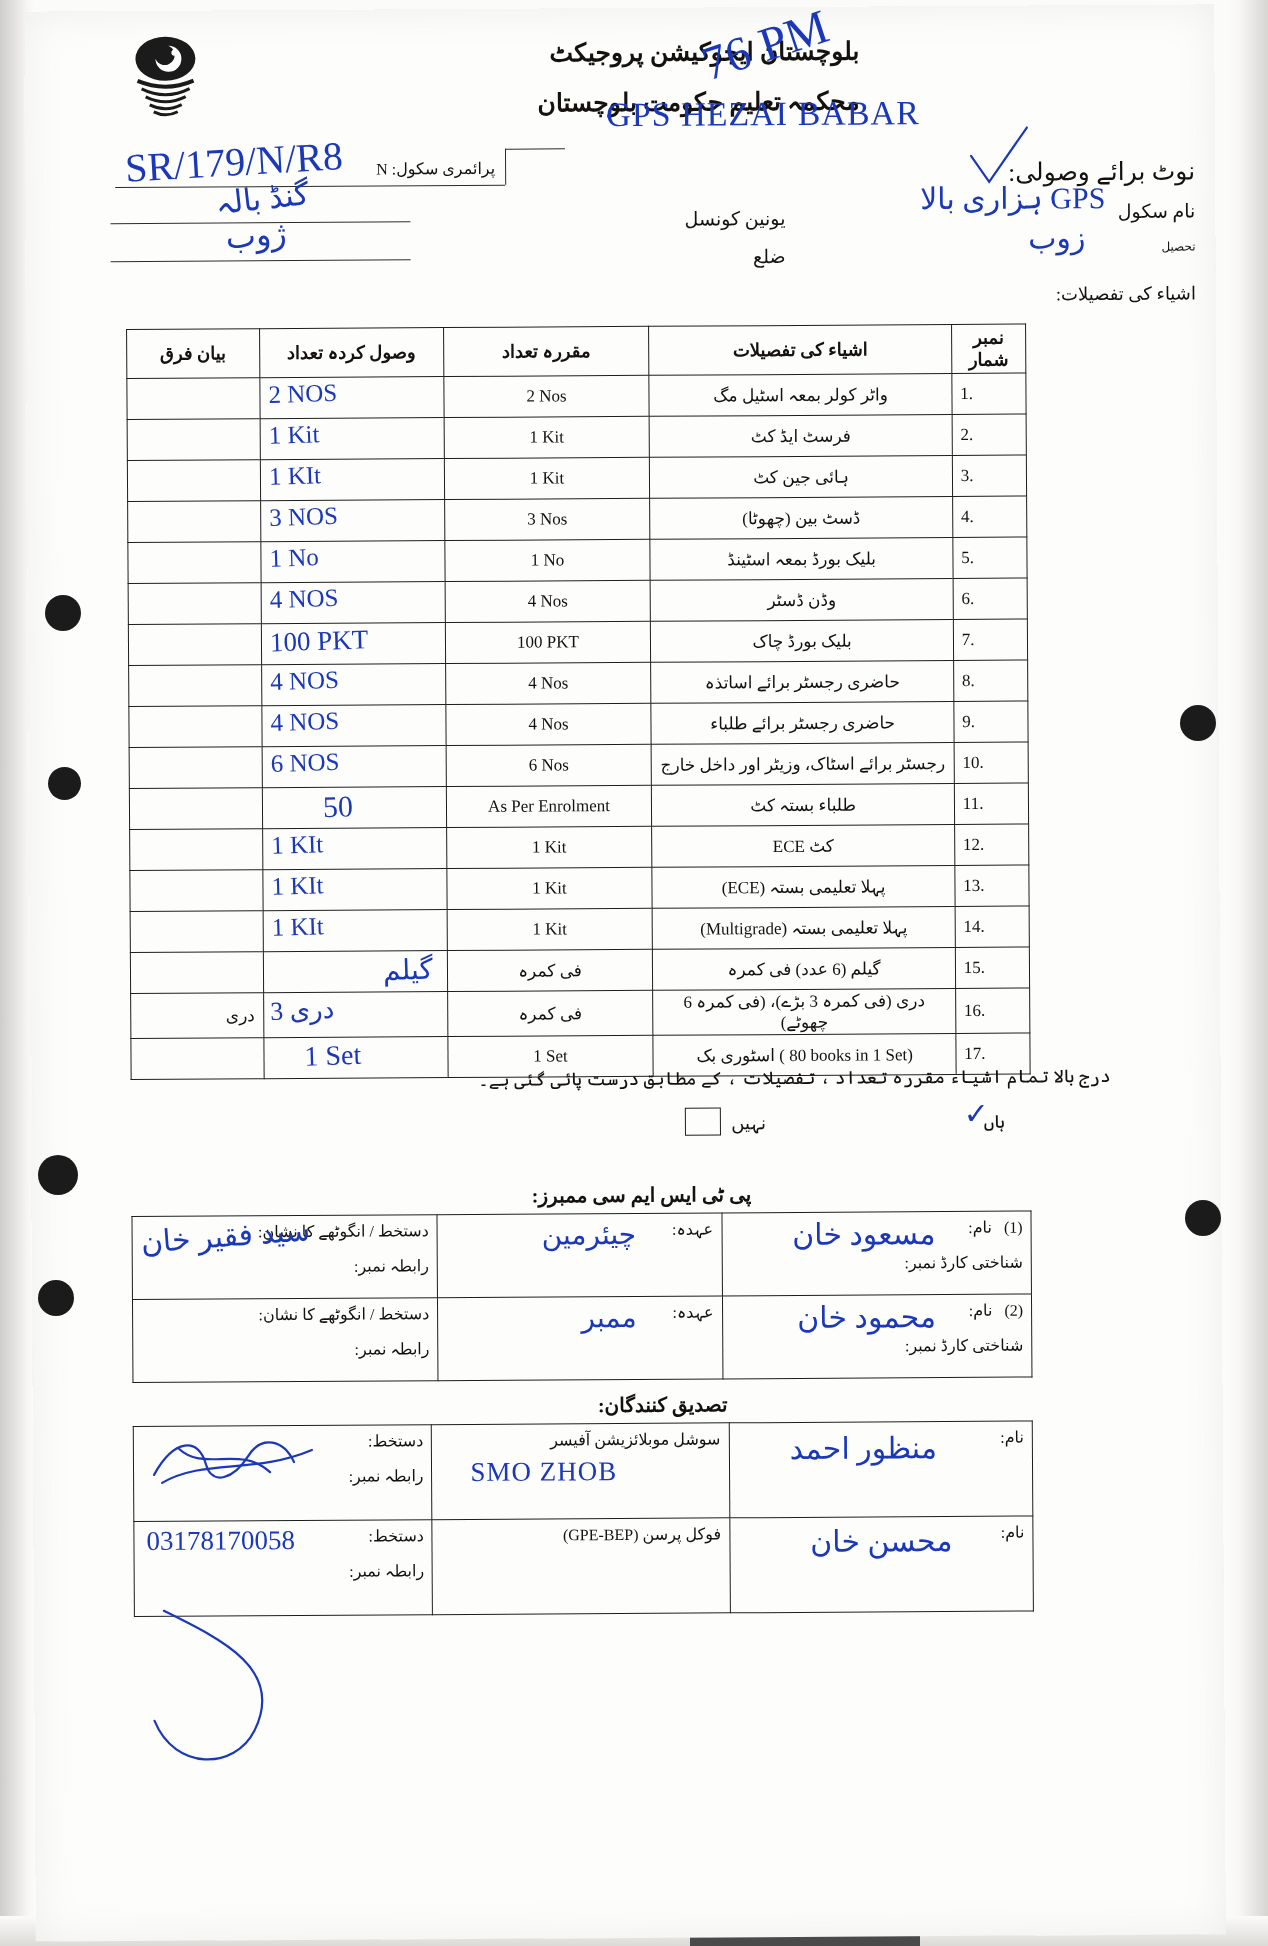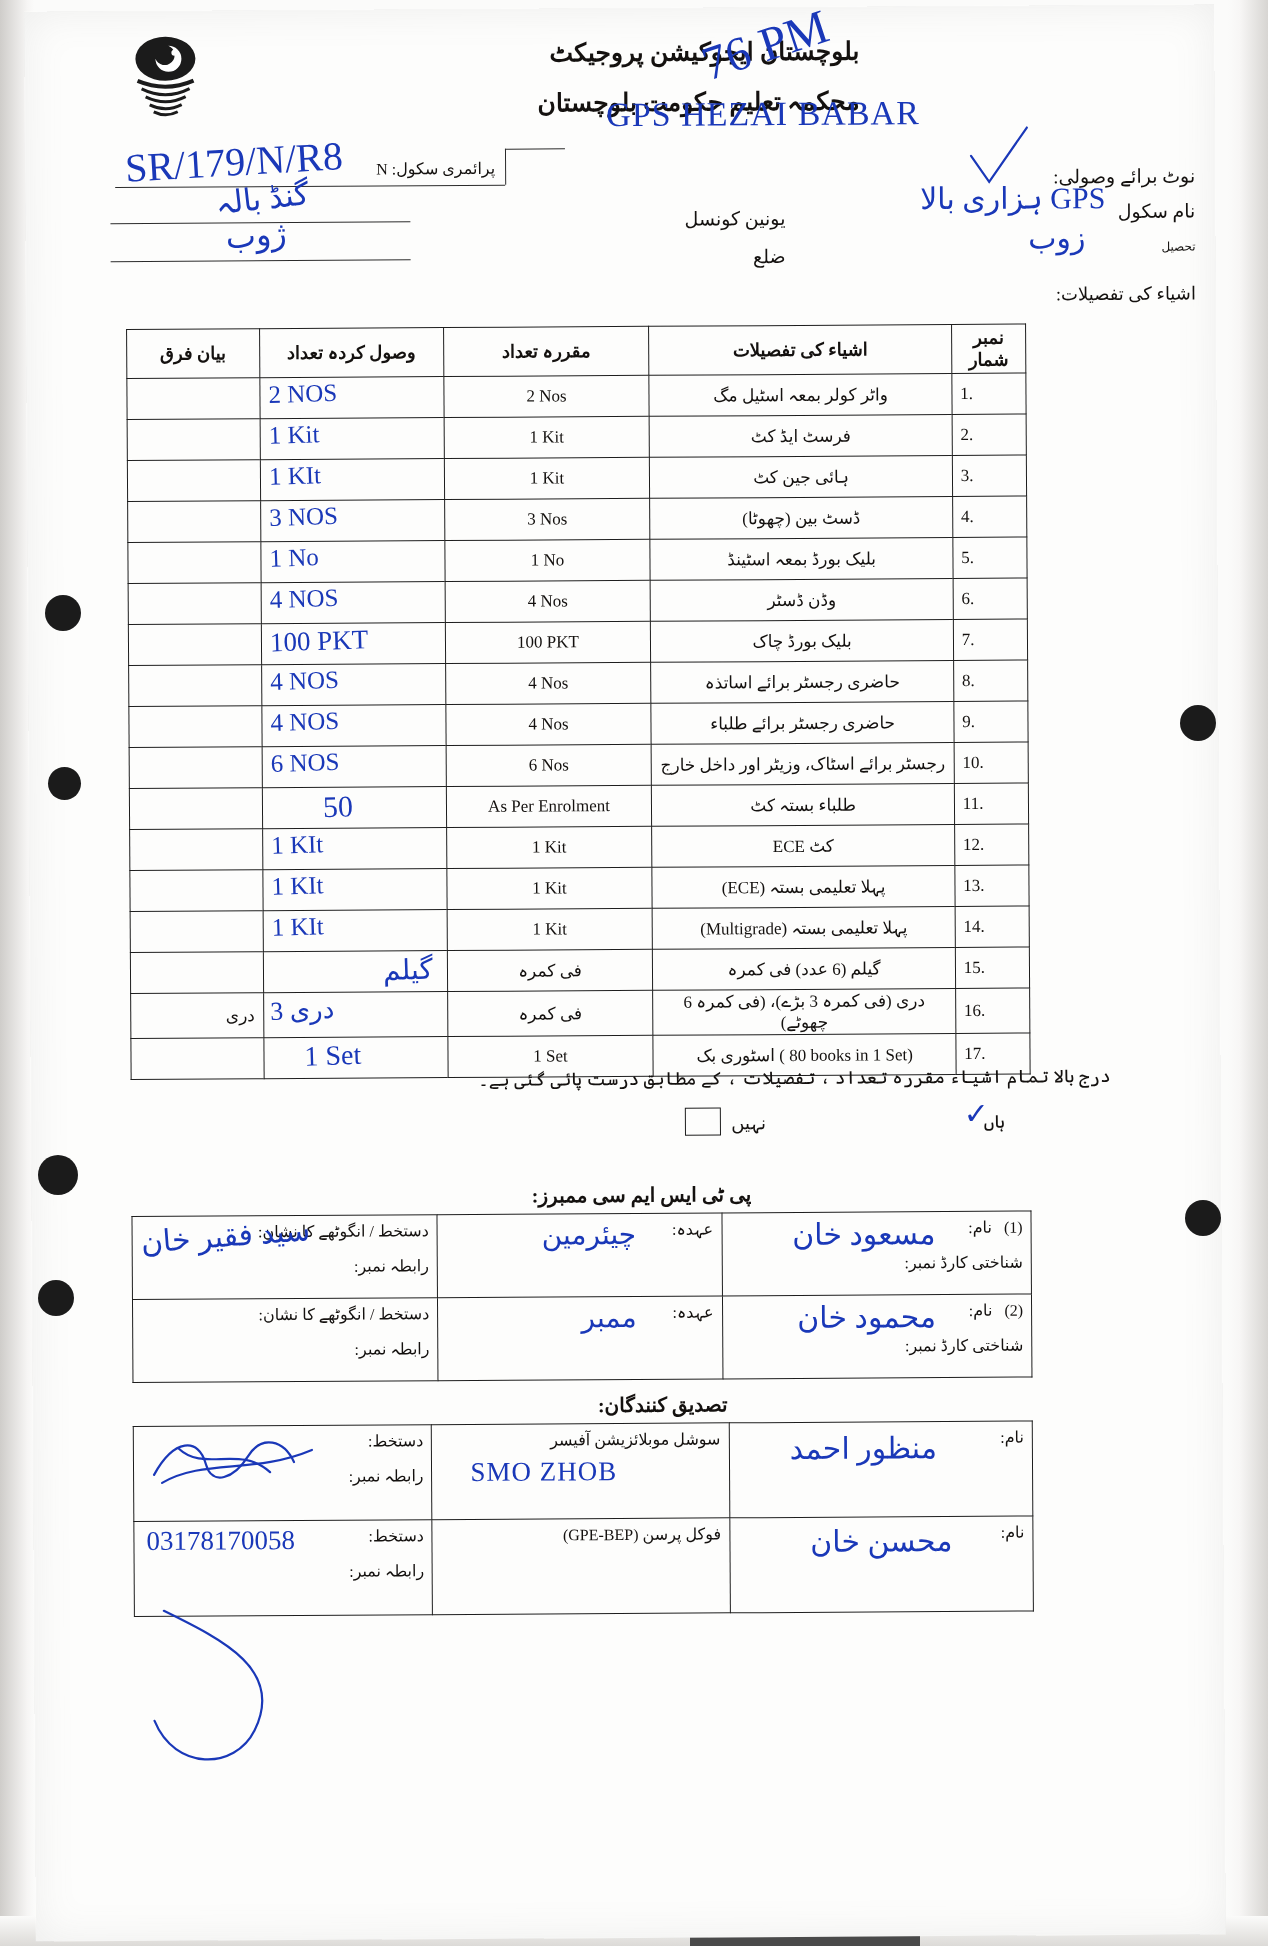--- a/index.html
+++ b/index.html
@@ -263,21 +263,21 @@
       <div class="hand" style="right:385px; top:10px; font-size:48px; transform:rotate(-18deg);">76 PM</div>
 
       <div class="hand" style="right:295px; top:88px; font-size:34px; letter-spacing:1px;">GPS HEZAI BABAR</div>
 
       <div class="tick" style="right:180px; top:120px;">
         <svg class="ink" width="70" height="70" viewBox="0 0 70 70">
             <path d="M6 30 L24 56 L62 2" stroke-width="3"></path>
           </svg>
       </div>
 
-      <div class="lbl" style="right:20px; top:160px; font-size:19px;">نوٹ برائے وصولی:</div>
+      <div class="lbl" style="right:20px; top:152px; font-size:25px;">نوٹ برائے وصولی:</div>
 
       <div class="lbl" style="right:720px; top:150px; font-size:16px;">پرائمری سکول: N</div>
 
       <div class="rule" style="left:90px; top:176px; width:390px;"></div>
       <div class="vrule" style="left:480px; top:140px; height:36px;"></div>
       <div class="rule" style="left:480px; top:140px; width:60px;"></div>
 
       <div class="hand" style="left:100px; top:128px; font-size:40px; transform:rotate(-3deg);">SR/179/N/R8</div>
 
       <div class="lbl" style="right:20px; top:195px; font-size:19px;">نام سکول</div>

